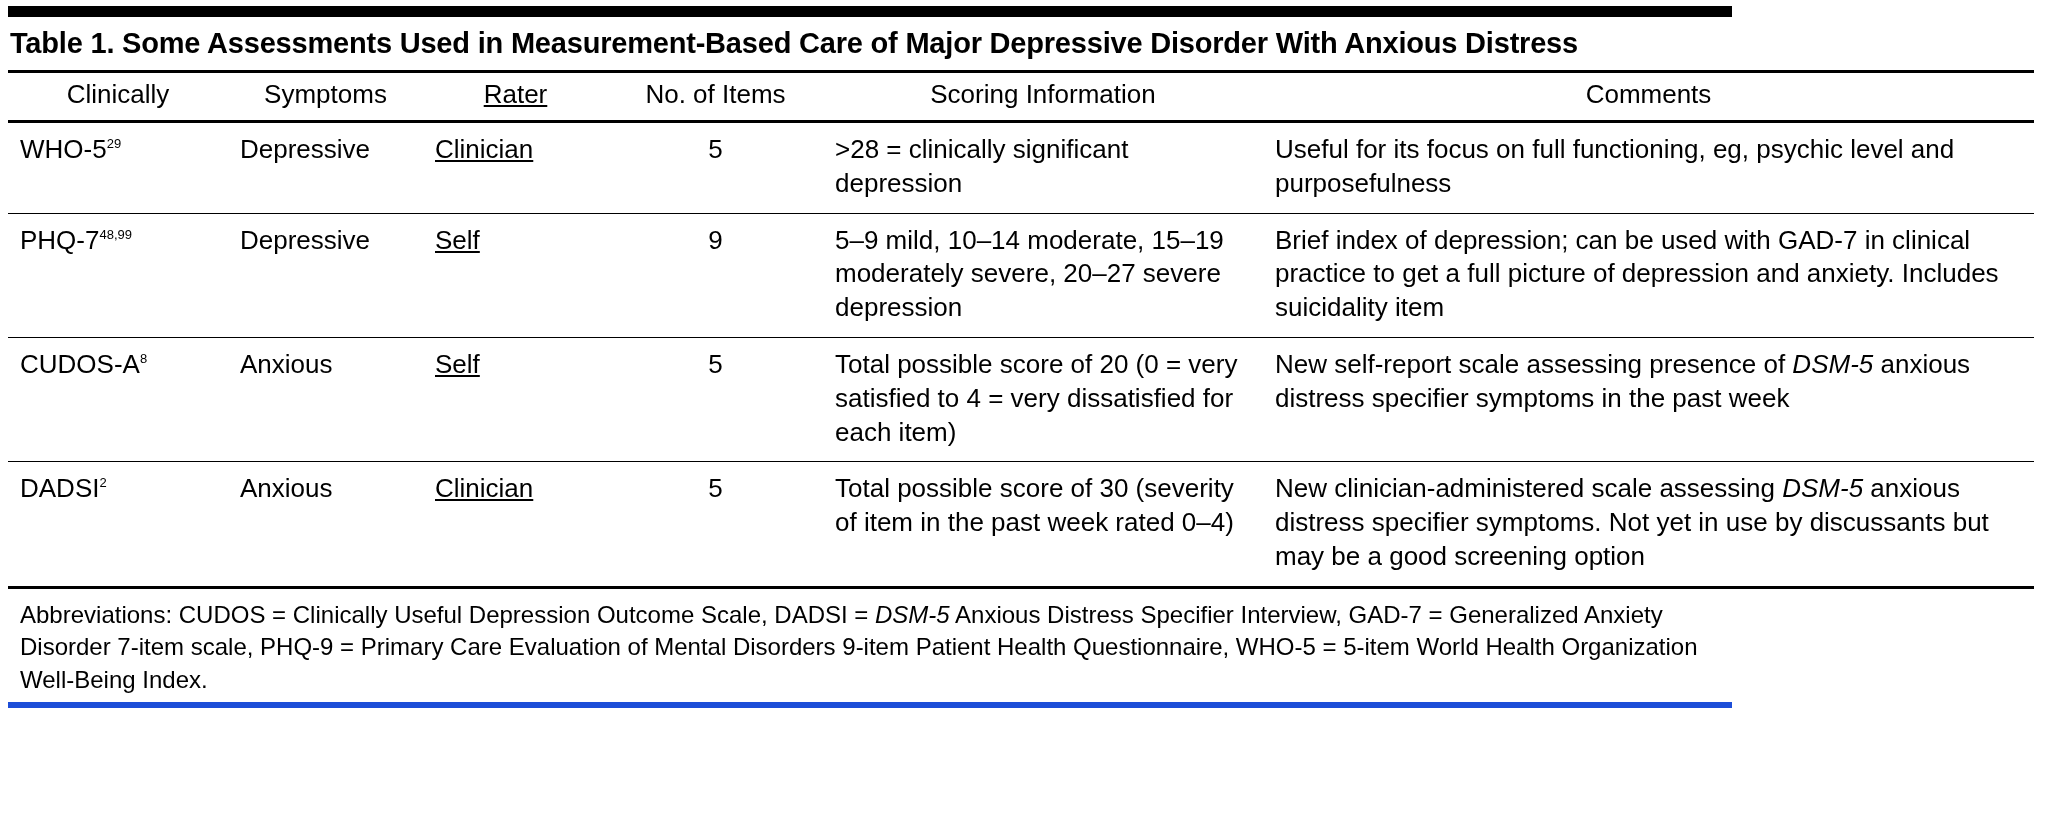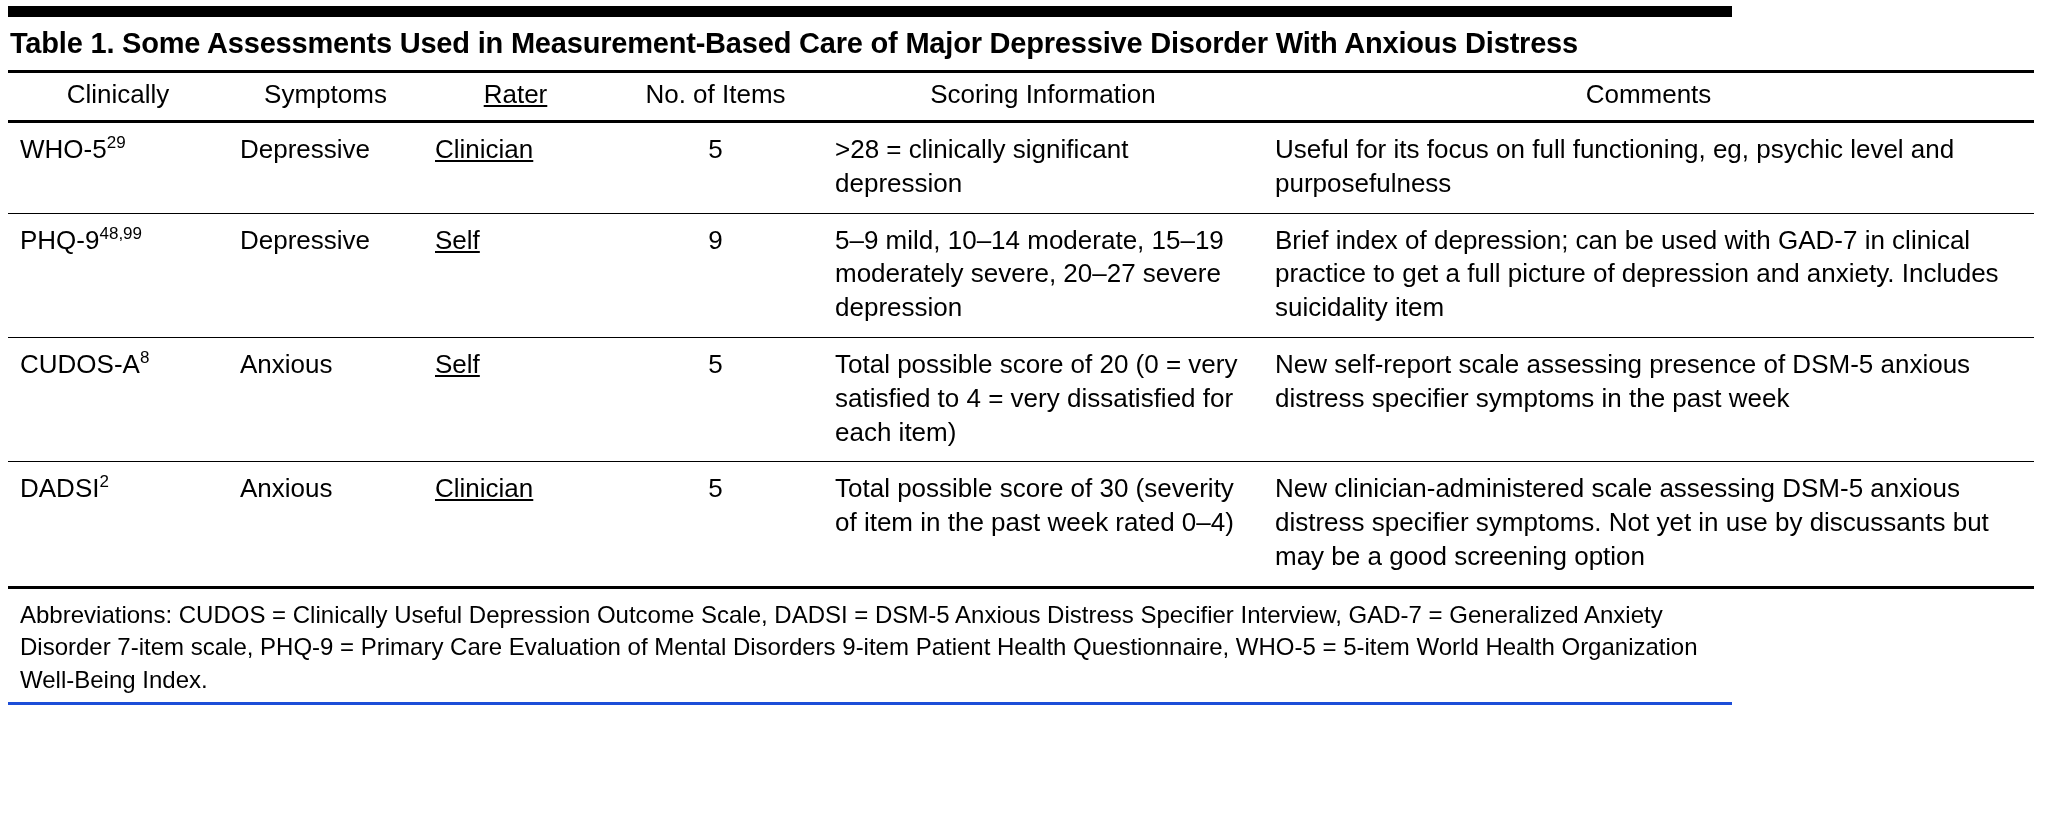--- a/index.html
+++ b/index.html
@@ -62,28 +62,28 @@
   .c-items      { width: 195px; text-align: center; }
   .c-scoring    { width: 420px; text-align: left; }
   .c-comments   { text-align: left; }
 
   thead .c-instrument,
   thead .c-symptoms,
   thead .c-rater { text-align: center; }
   thead .c-scoring { text-align: center; }
   thead .c-comments { text-align: center; }
 
-  .sup { font-size: 17px; vertical-align: super; line-height: 0; }
-  .ital { }
+  .sup { font-size: 13px; vertical-align: super; line-height: 0; }
+  .ital { font-style: italic; }
 
   .footnote {
     font-size: 24px;
     line-height: 1.35;
     padding: 10px 12px 6px 12px;
-    border-bottom: 3px solid #1d4ed8;
+    border-bottom: 6px solid #1d4ed8;
   }
 </style>
 </head>
 <body>
 
 <div class="page">
 
   <div class="top-rule"></div>
 
   <div class="table-title">Table 1.  Some Assessments Used in Measurement-Based Care of Major Depressive Disorder With Anxious Distress</div>
@@ -104,21 +104,21 @@
       <tr>
         <td class="c-instrument"><span>WHO-5</span><span class="sup">29</span></td>
         <td class="c-symptoms">Depressive</td>
         <td class="c-rater">Clinician</td>
         <td class="c-items">5</td>
         <td class="c-scoring">&gt;28 = clinically significant depression</td>
         <td class="c-comments">Useful for its focus on full functioning, eg, psychic level and purposefulness</td>
       </tr>
 
       <tr>
-        <td class="c-instrument"><span>PHQ-9</span><span class="sup">48,99</span></td>
+        <td class="c-instrument"><span>PHQ-7</span><span class="sup">48,99</span></td>
         <td class="c-symptoms">Depressive</td>
         <td class="c-rater">Self</td>
         <td class="c-items">9</td>
         <td class="c-scoring">5–9 mild, 10–14 moderate, 15–19 moderately severe, 20–27 severe depression</td>
         <td class="c-comments">Brief index of depression; can be used with GAD-7 in clinical practice to get a full picture of depression and anxiety. Includes suicidality item</td>
       </tr>
 
 
       <tr>
         <td class="c-instrument"><span>CUDOS-A</span><span class="sup">8</span></td>

